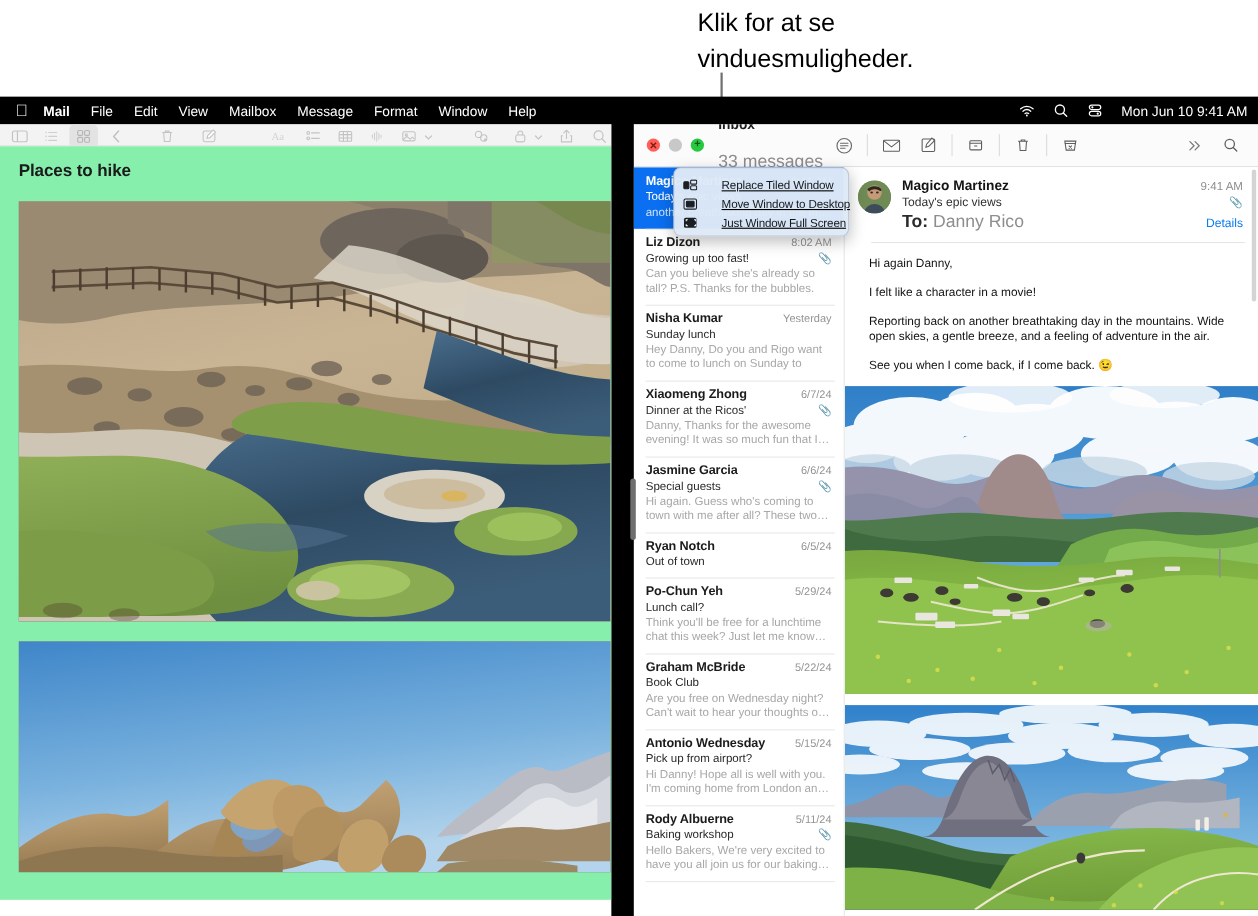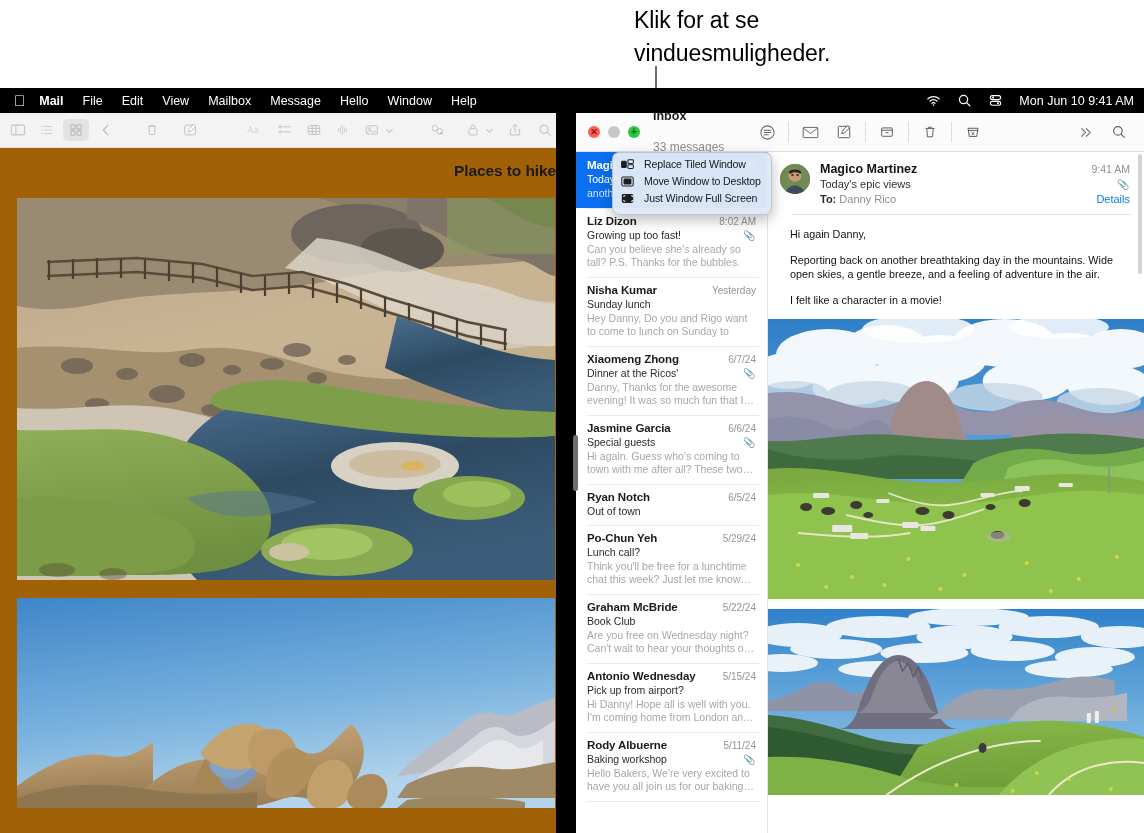--- a/index.html
+++ b/index.html
@@ -43,28 +43,28 @@
   .menubar .clock { font-size:12.5px; white-space:nowrap; }
   .mb-ic { display:block; width:15px; height:15px; }
   .mb-ic svg { display:block; }
 
   
   .win-notes {
     position:absolute; left:0px; top:113px; width:556px; height:720px;
     background:#fff; overflow:hidden;
   }
   .notes-toolbar {
-    height:35px; background:#f3f3f3; border-bottom:1px solid #e2e2e2;
-    display:flex; align-items:center; position:relative;
+    height:20px; background:#f3f3f3; border-bottom:1px solid #e2e2e2;
+    display:flex; position:relative;
   }
   .tb-ic { width:22px; height:22px; display:flex; align-items:center; justify-content:center;
            color:#c2c2c2; flex:none; }
   .tb-ic svg { display:block; }
   .tb-ic.active { background:#e3e3e3; border-radius:5px; width:26px; height:22px; }
-  .notes-body { background:#a16207; height:685px; padding:0; position:relative; overflow:hidden;text-align:right; }
+  .notes-body { background:#86efac; height:685px; padding:0; position:relative; overflow:hidden; }
   .notes-title {
     font-size:15.5px; font-weight:bold; color:#1b1b1b; margin:14px 0 0 17px; letter-spacing:-0.1px;
   }
   .photo { position:relative; margin:18px 0 0 17px; width:538px; overflow:hidden; background:#888; }
   .photo.p1 { height:382px; }
   .photo.p2 { height:210px; }
   .photo canvas, .photo .art { position:absolute; inset:0; }
 
   
   .win-mail {
@@ -79,21 +79,21 @@
   .light { width:12px; height:12px; border-radius:50%; position:relative; }
   .light.red { background:#ff5f57; }
   .light.yellow { background:#c8c8c8; }
   .light.green { background:#28c840; }
   .light .glyph { position:absolute; inset:0; display:flex; align-items:center;
                   justify-content:center; font-size:9px; color:#7b1a13; font-weight:bold;
                   line-height:1; }
   .light.green .glyph { color:#0b5d1a; font-size:10px; }
   .inbox-title { margin-left:13px; line-height:1.1; }
   .inbox-title .t { font-size:12.5px; font-weight:bold; color:#1c1c1c; }
-  .inbox-title .s { font-size:12px; color:#8d8d8d; margin-top:18px;text-align:right; }
+  .inbox-title .s { font-size:16px; color:#8d8d8d; margin-top:18px;text-align:right; }
   .mail-tb-icons { display:flex; align-items:center; margin-left:auto; }
   .mtb { width:34px; height:24px; display:flex; align-items:center; justify-content:center;
          color:#5c5c5c; }
   .mtb svg { display:block; }
   .vdiv { width:1px; height:20px; background:#dcdcdc; margin:0 4px; }
 
   .mail-split { display:flex; height:681px; }
   .mail-list { width:192px; background:#fff; border-right:1px solid #e3e3e3; overflow:hidden; position:relative; }
   .mrow { padding:7px 11px 8px 11px; position:relative; }
   .mrow + .mrow::before {
@@ -116,40 +116,40 @@
   .avatar { width:30px; height:30px; border-radius:50%; overflow:hidden; flex:none;
             margin-top:2px; position:relative; background:#7d8d6a; }
   .rh-body { flex:1; margin-left:10px; }
   .rh-l1 { display:flex; justify-content:space-between; align-items:baseline; }
   .rh-name { font-size:12.5px; font-weight:bold; color:#141414; }
   .rh-time { font-size:10.5px; color:#8e8e8e; }
   .rh-l2 { display:flex; justify-content:space-between; align-items:center; margin-top:2px; }
   .rh-subj { font-size:11px; color:#303030; }
   .rh-clip { color:#b0b0b0; font-size:10px; }
   .rh-l3 { display:flex; justify-content:space-between; align-items:baseline; margin-top:3px; }
-  .rh-to { font-size:11px; color:#8e8e8e; }
+  .rh-to { font-size:16px; color:#8e8e8e; }
   .rh-to b { color:#2b2b2b; }
   .rh-details { font-size:11px; color:#0a7cf0; }
   .read-div { height:1px; background:#e6e6e6; margin:9px 12px 0 24px; }
   .read-body { padding:12px 14px 0 22px; }
   .read-body p { font-size:10.8px; color:#111; line-height:14px; margin-bottom:12px; }
   .mail-photo { margin:6px 0 0 0; width:100%; position:relative; overflow:hidden; }
   .mail-photo.a { height:280px; }
   .mail-photo.b { height:186px; margin-top:10px; }
 
   
   .winmenu {
     position:absolute; left:612px; top:152px; width:160px;
     background:rgba(222,233,246,0.97);
     border:0.5px solid rgba(160,175,195,0.6);
     border-radius:7px; padding:5px 0;
     box-shadow:0 5px 14px rgba(0,0,0,0.26);
     z-index:60;
   }
-  .wm-item { display:flex; align-items:flex-start; height:17px; padding:0 8px; gap:10px; }
+  .wm-item { display:flex; align-items:flex-end; height:17px; padding:0 8px; gap:22px;text-decoration:underline; }
   .wm-ic { width:13px; height:13px; flex:none; display:flex; align-items:center; justify-content:center; }
   .wm-label { font-size:10.6px; color:#15181c; white-space:nowrap; letter-spacing:-0.15px; }
 
   
   .sb-notes { position:absolute; left:573px; top:435px; width:5px; height:56px;
               background:#6e6e6e; border-radius:3px; z-index:40; }
   .sb-mail { position:absolute; right:2px; top:2px; width:4px; height:120px;
              background:#d4d4d4; border-radius:2px; }
 
   .gap { position:absolute; left:556px; top:113px; width:20px; height:720px; background:#000; z-index:30; }
@@ -168,21 +168,21 @@
   <div class="desktop"></div>
 
   <div class="menubar">
     <span class="apple"></span>
     <span class="mi bold">Mail</span>
     <span class="mi">File</span>
     <span class="mi">Edit</span>
     <span class="mi">View</span>
     <span class="mi">Mailbox</span>
     <span class="mi">Message</span>
-    <span class="mi">Hello</span>
+    <span class="mi">Format</span>
     <span class="mi">Window</span>
     <span class="mi">Help</span>
     <span class="spacer"></span>
     <span class="right">
       <span class="mb-ic">
         <svg width="15" height="15" viewBox="0 0 16 16" fill="none" stroke="#fff" stroke-width="1.3" stroke-linecap="round">
           <path d="M2 6.2a9 9 0 0 1 12 0"></path>
             <path d="M4.2 8.6a6 6 0 0 1 7.6 0"></path>
             <path d="M6.3 10.9a3 3 0 0 1 3.4 0"></path>
           <circle cx="8" cy="12.8" r="0.9" fill="#fff" stroke="none"></circle>
@@ -671,22 +671,23 @@
                 <span>Danny Rico</span>
               </span>
               <span class="rh-details">Details</span>
             </div>
           </div>
         </div>
         <div class="read-div"></div>
 
         <div class="read-body">
           <p>Hi again Danny,</p>
+          <p>I felt like a character in a movie!</p>
           <p>Reporting back on another breathtaking day in the mountains. Wide open skies, a gentle breeze, and a feeling of adventure in the air.</p>
-          <p>I felt like a character in a movie!</p>
+          <p>See you when I come back, if I come back. 😉</p>
         </div>
 
         <div class="mail-photo a">
           <svg viewBox="0 0 375 280" preserveAspectRatio="none" width="100%" height="100%">
             <defs>
               <linearGradient id="sk3" x1="0" y1="0" x2="0" y2="1">
                 <stop offset="0" stop-color="#2f7fc8"></stop>
                   <stop offset="0.7" stop-color="#6aaede"></stop>
                 <stop offset="1" stop-color="#a9d0e9"></stop>
               </linearGradient>

